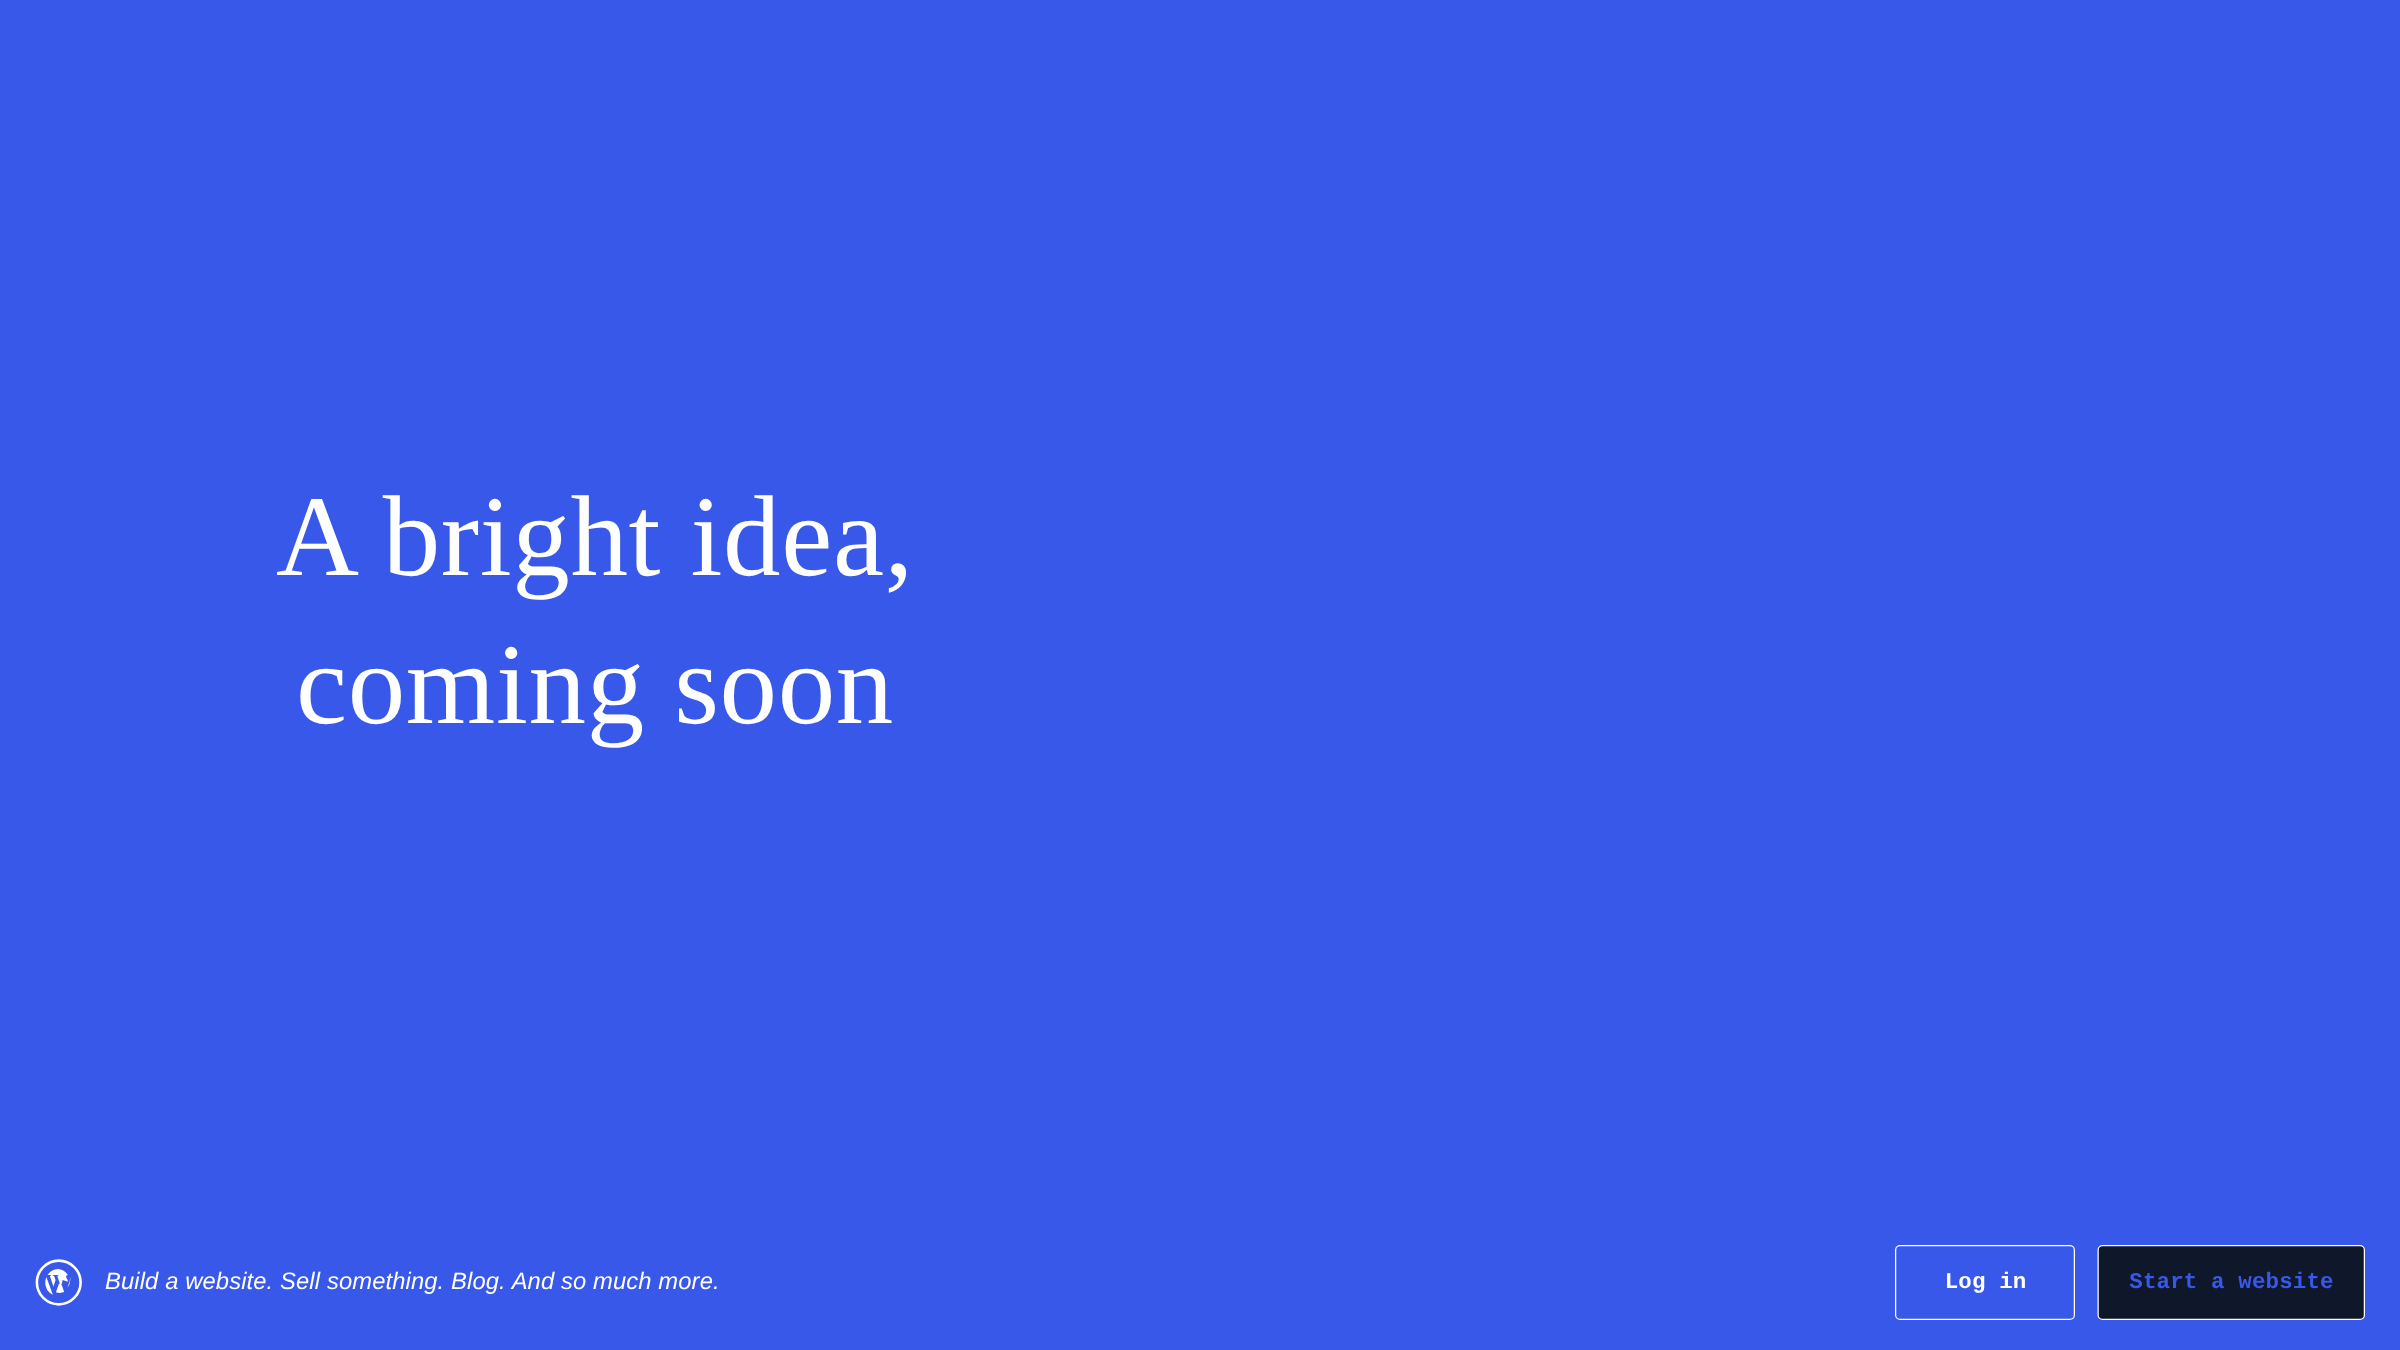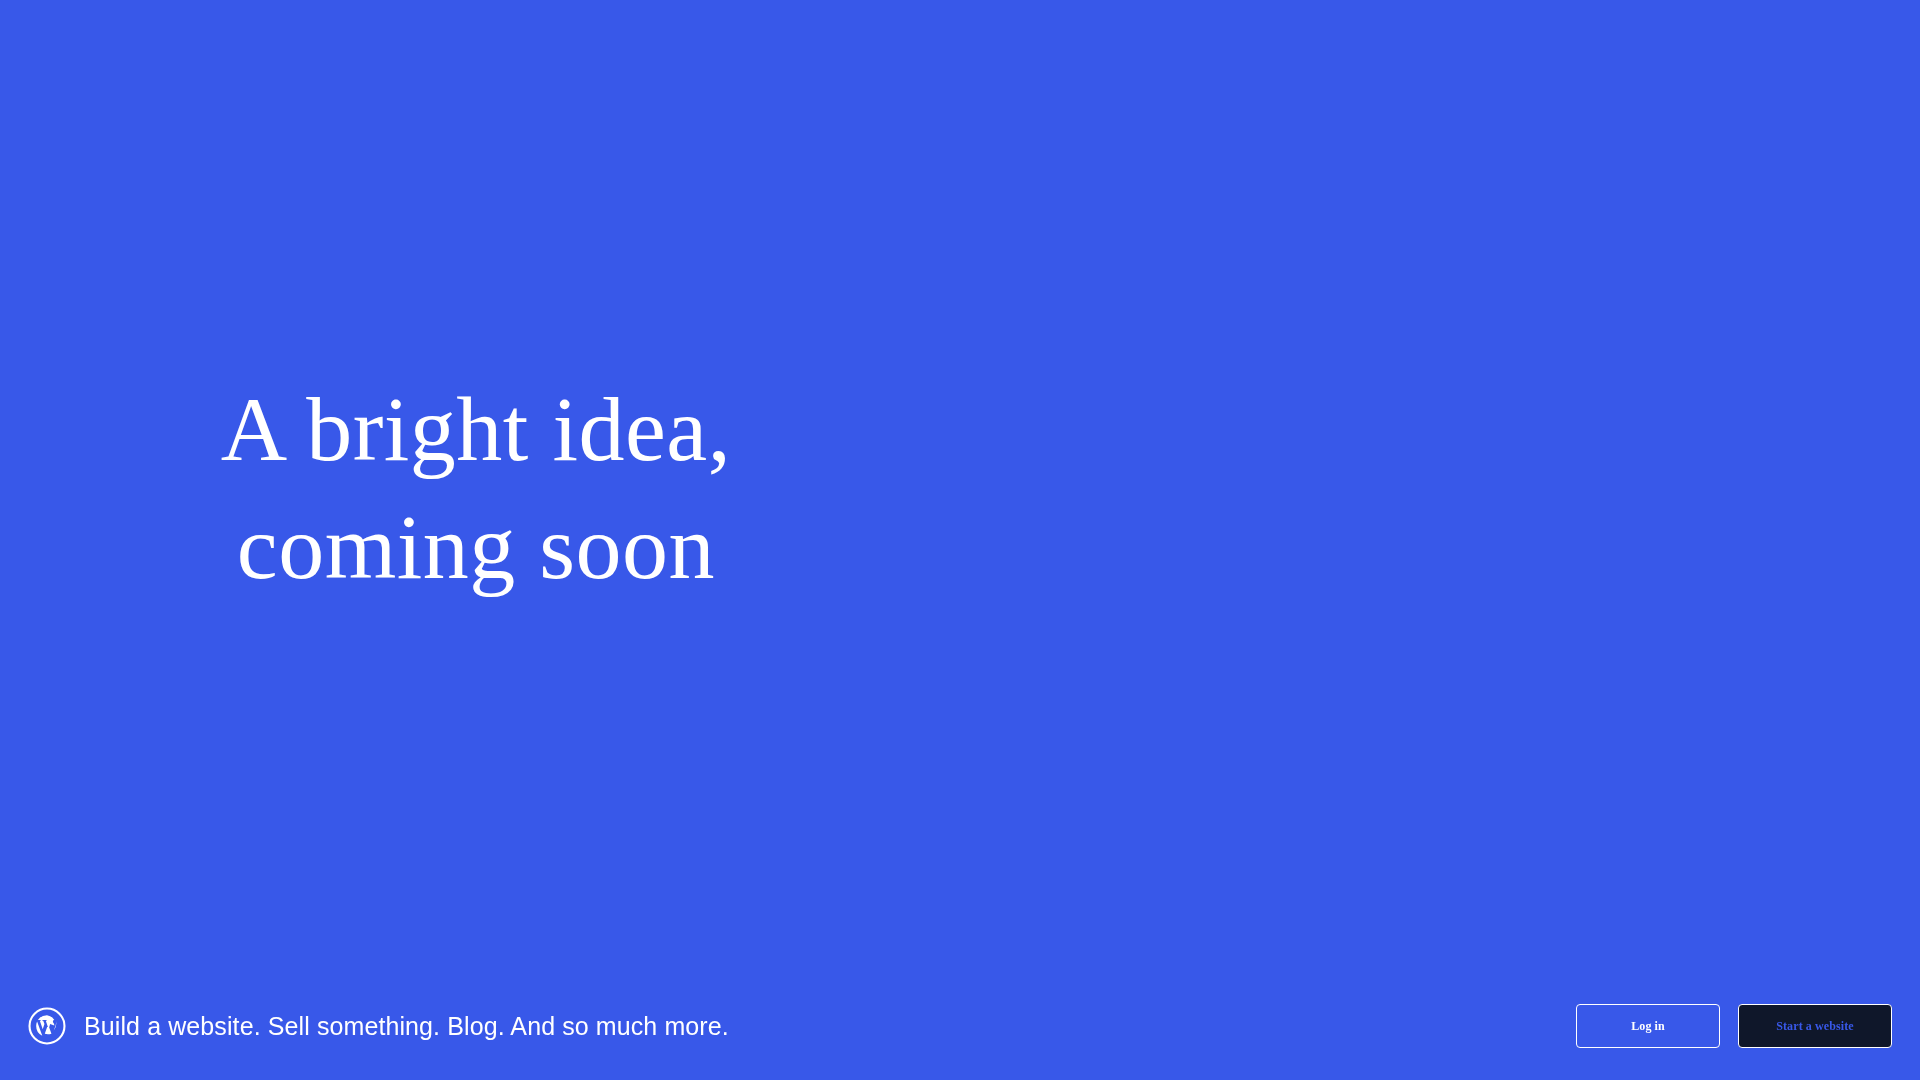--- a/index.html
+++ b/index.html
@@ -66,47 +66,48 @@
 
   .wp-logo {
     width: 38px;
     height: 38px;
     flex: 0 0 38px;
     display: block;
   }
 
   .tagline {
     color: #ffffff;
-    font-size: 25px;
+    font-size: 19px;
     font-weight: 400;
     line-height: 1.2;
     letter-spacing: 0.1px;
     white-space: nowrap;
+    font-style: italic;
   }
 
   .footer-right {
     margin-left: auto;
     display: flex;
     align-items: center;
     gap: 18px;
   }
 
   .btn {
     display: inline-flex;
     align-items: center;
     justify-content: center;
-    height: 44px;
+    height: 60px;
     border-radius: 4px;
-    font-size: 12px;
+    font-size: 18px;
     font-weight: 700;
     letter-spacing: 0.1px;
     cursor: pointer;
     text-decoration: none;
     white-space: nowrap;
-    font-family: Liberation Serif, serif;
+    font-family: Liberation Mono, monospace;
   }
 
   .btn-login {
     min-width: 144px;
     padding: 0 26px;
     background: transparent;
     border: 1px solid #ffffff;
     color: #ffffff;
   }
 

